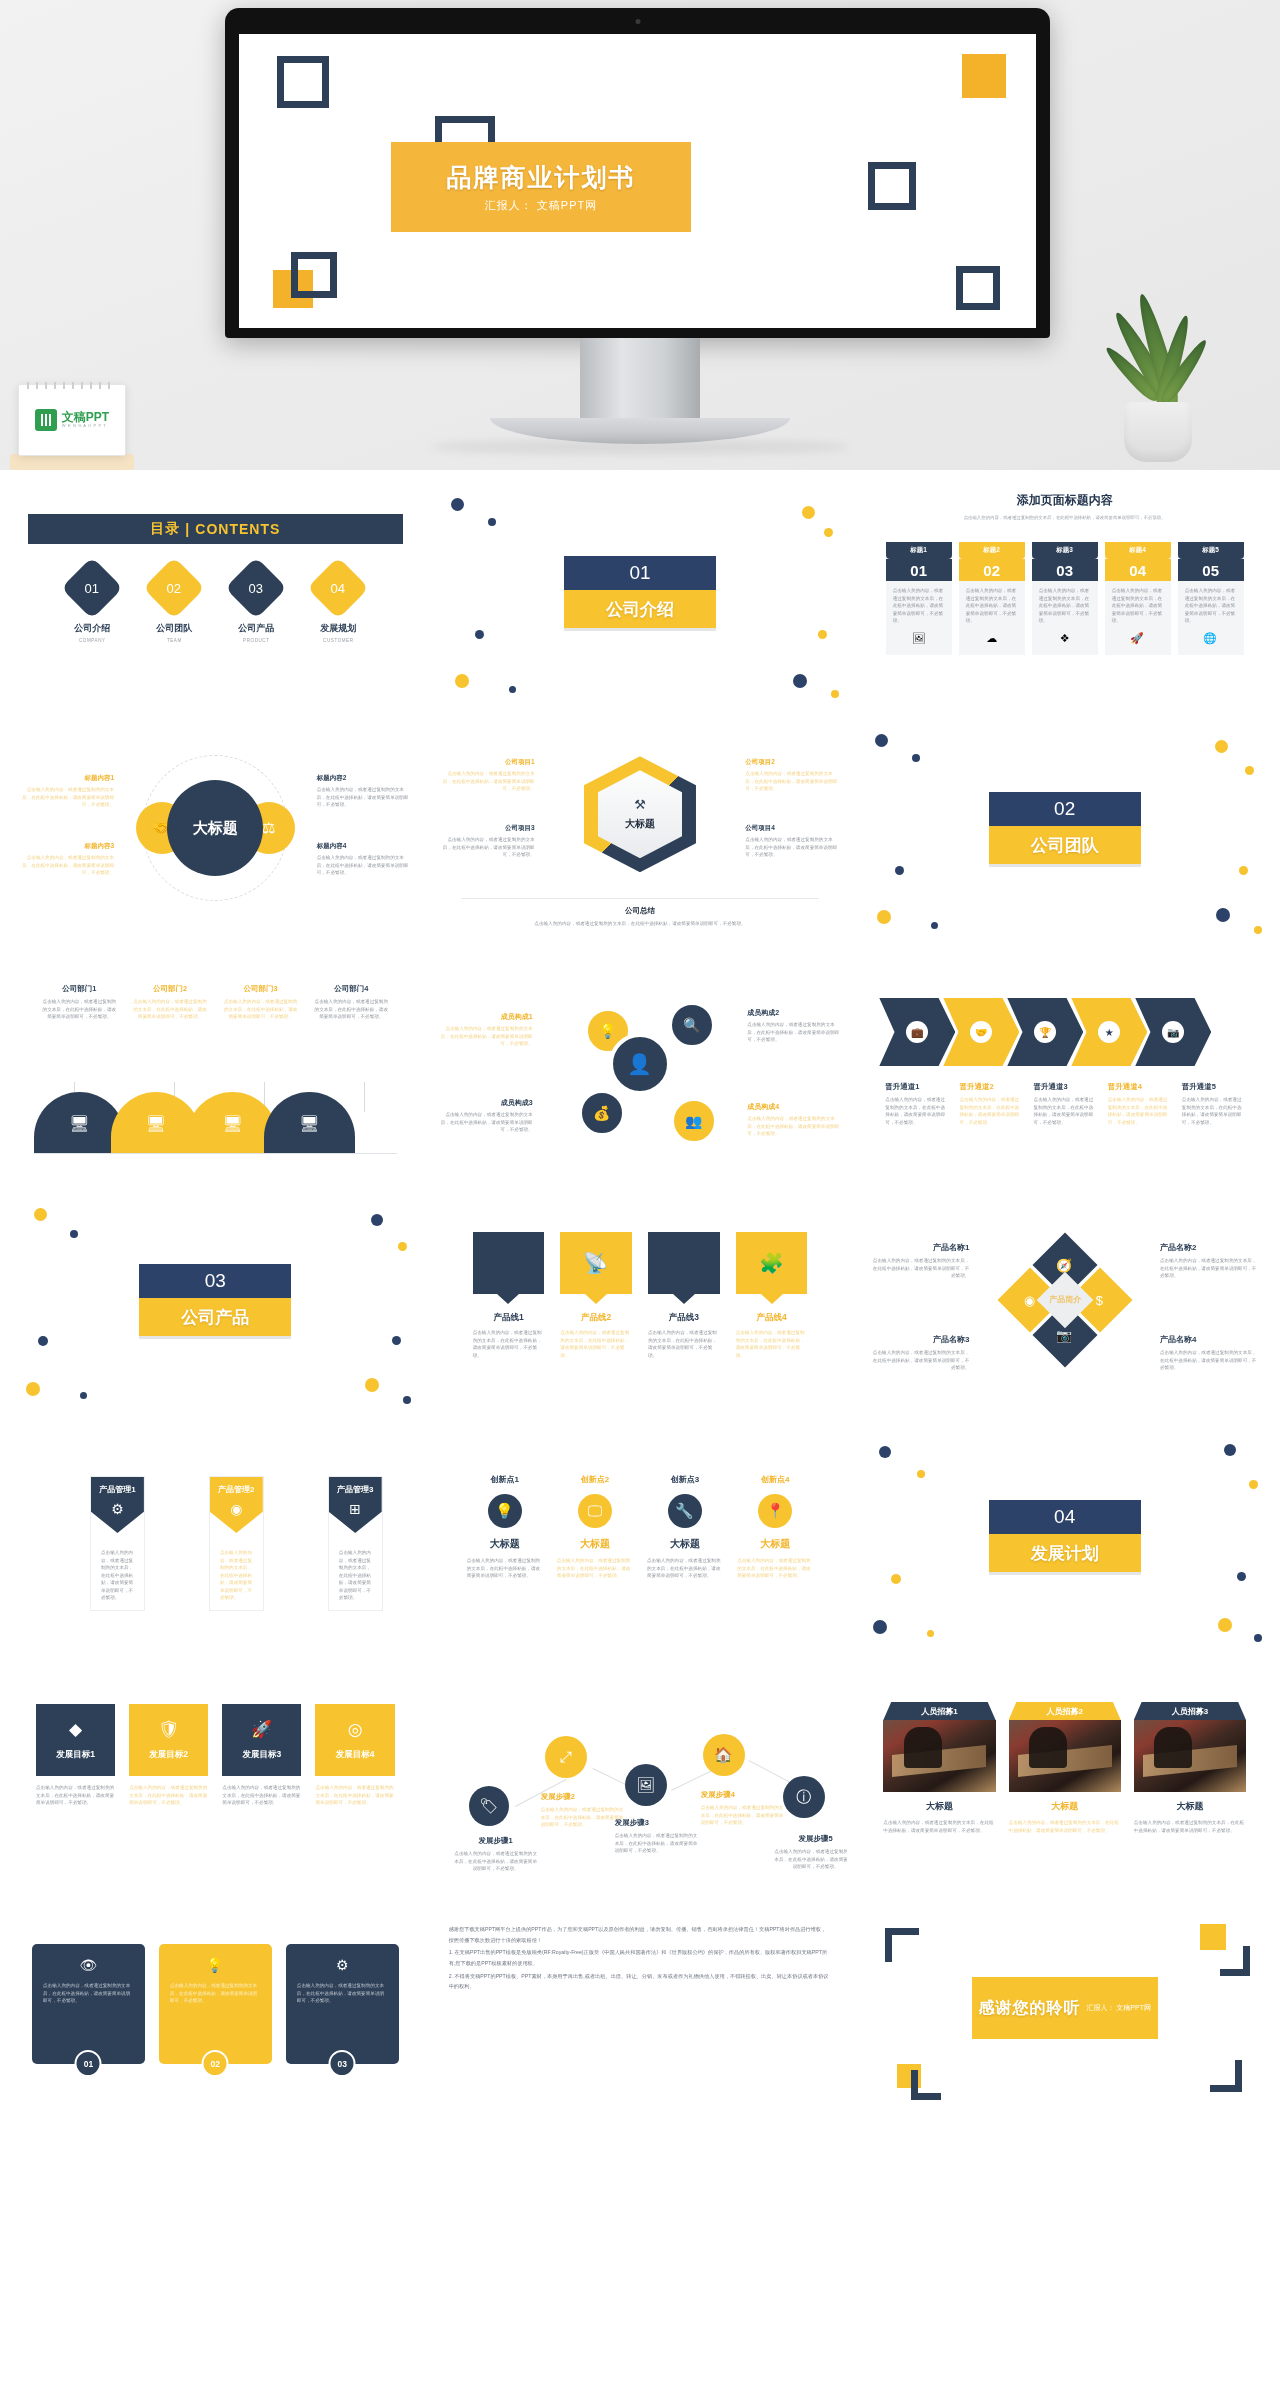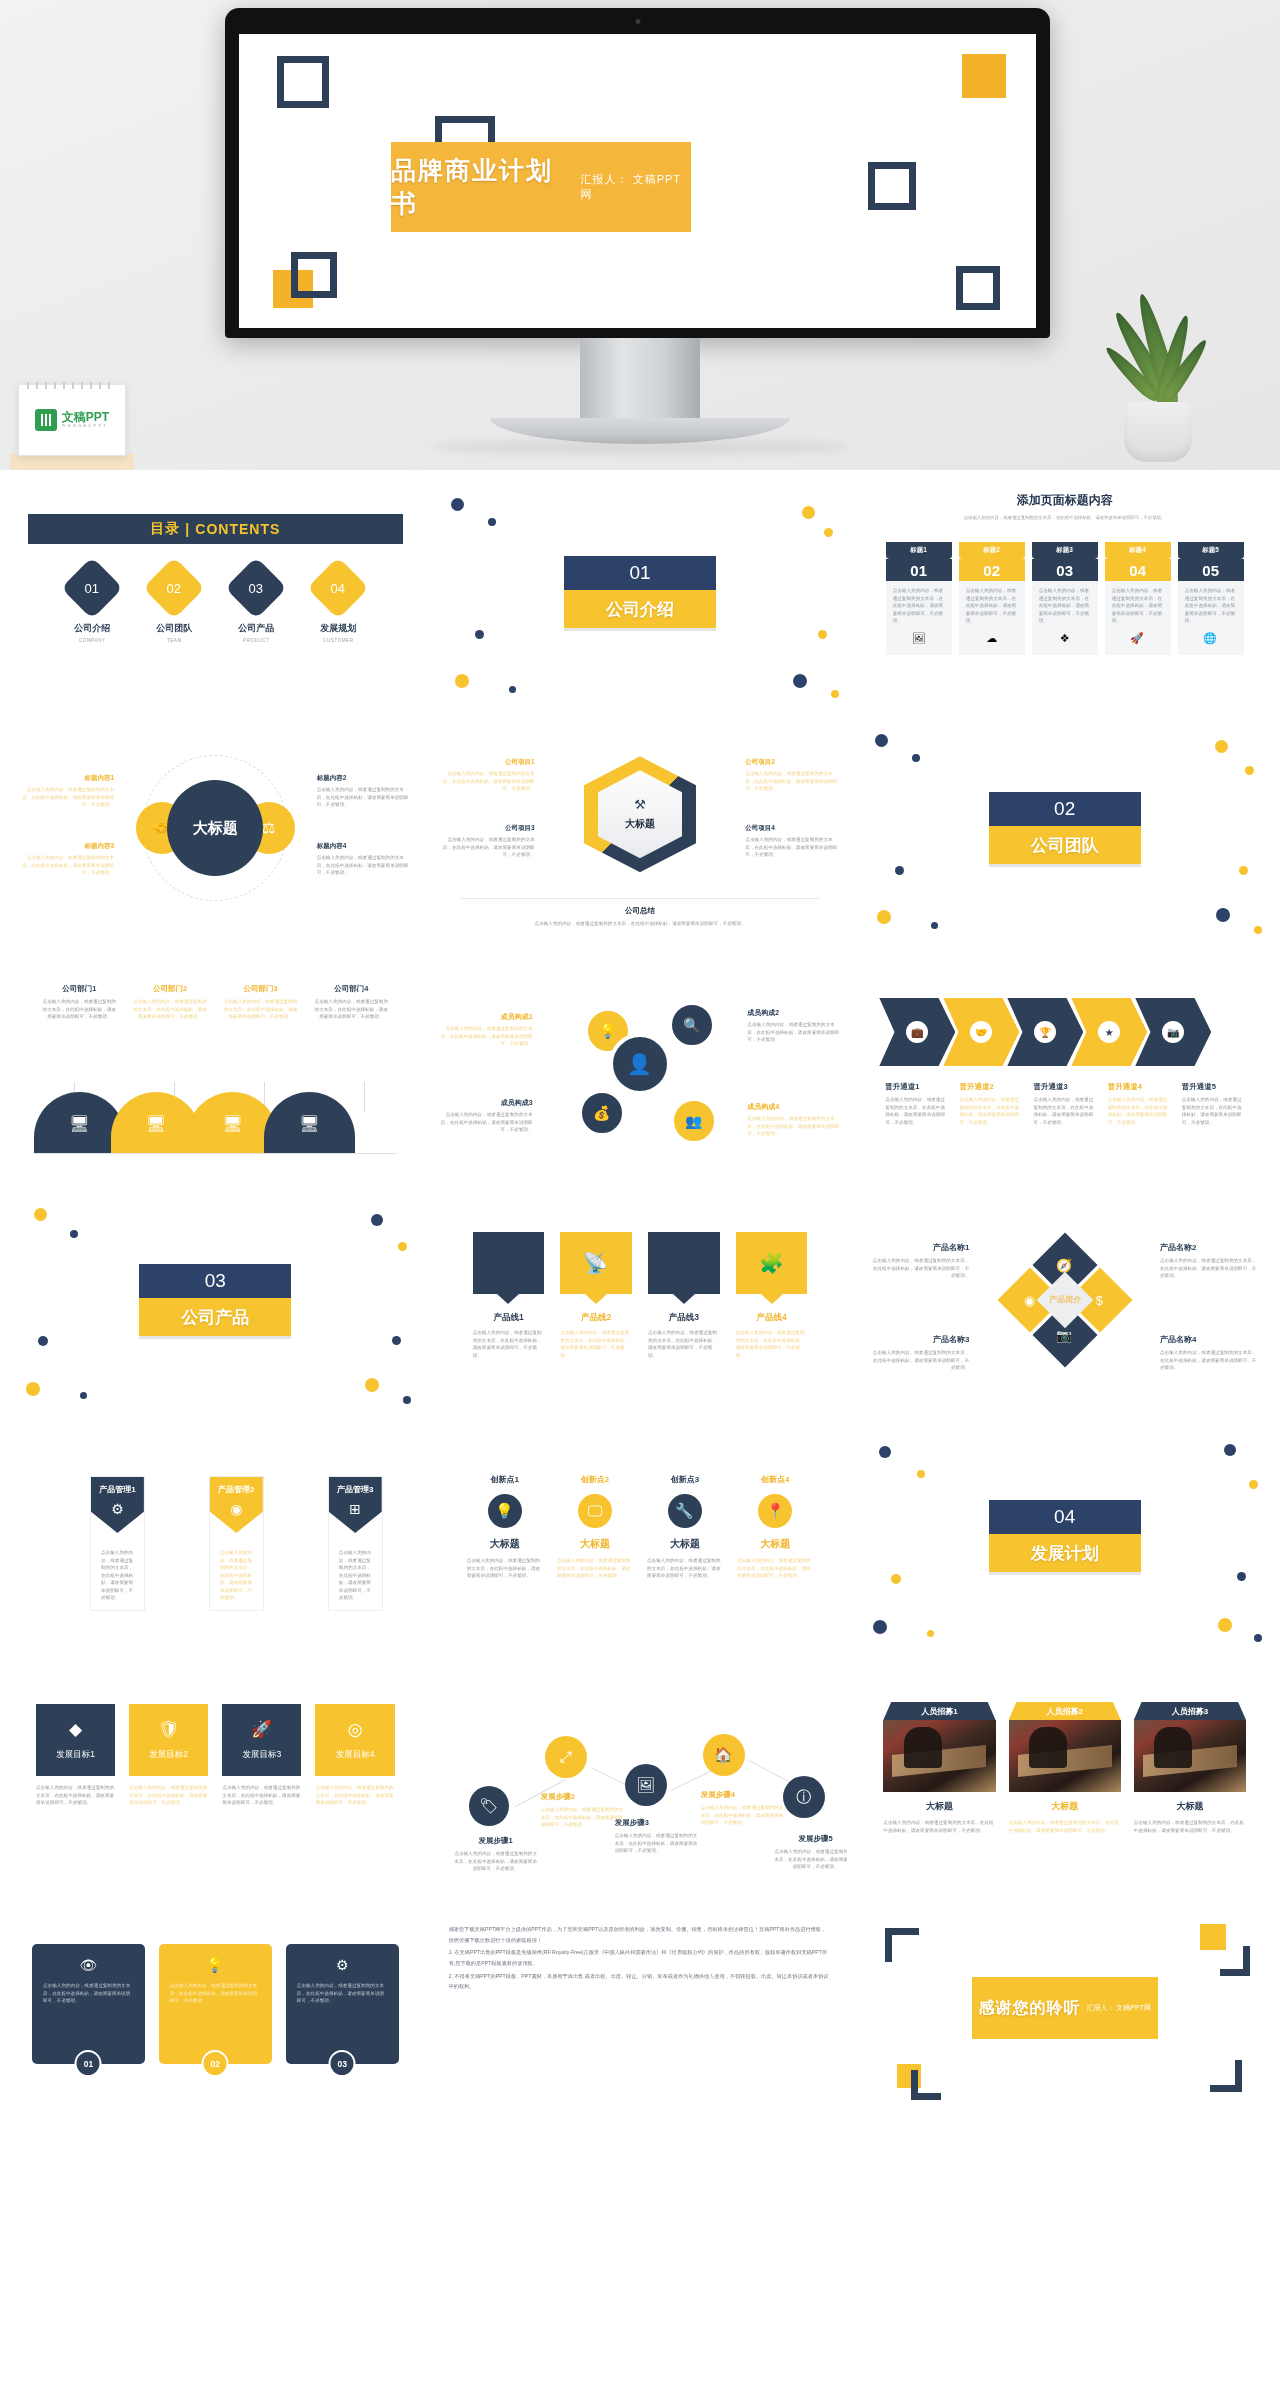--- a/index.html
+++ b/index.html
@@ -27,21 +27,21 @@
   .mk.navy{border:7px solid #2e4057;}
   .s-tl{left:38px;top:22px;width:52px;height:52px;border-right:none;border-bottom:none;}
   .s-tr{right:30px;top:20px;width:44px;height:44px;background:#f3b229;border:none;}
   .s-mid{left:196px;top:82px;width:60px;height:58px;border-right:none;border-bottom:none;}
   .s-rr{right:120px;top:128px;width:48px;height:48px;border-left:none;border-top:none;}
   .s-bl1{left:34px;top:236px;width:40px;height:38px;background:#f3b229;border:none;}
   .s-bl2{left:52px;top:218px;width:46px;height:46px;border-right:none;border-bottom:none;}
   .s-br{right:36px;top:232px;width:44px;height:44px;border-left:none;border-top:none;}
 
   .title-card{position:absolute;left:152px;top:108px;width:300px;height:90px;background:#f5b63c;
-              display:flex;align-items:center;justify-content:center;gap:4px;}
+              display:flex;flex-direction:column;align-items:center;justify-content:center;gap:4px;}
   .title-main{font-size:25px;font-weight:bold;color:#fff;letter-spacing:2px;
               text-shadow:0 1px 2px rgba(120,80,0,.35);}
   .title-sub{font-size:11px;color:#fff;letter-spacing:1px;}
 
   .plant{position:absolute;right:62px;bottom:8px;width:120px;height:160px;}
   .pot{position:absolute;bottom:0;left:26px;width:68px;height:60px;border-radius:8px 8px 22px 22px;
        background:linear-gradient(180deg,#efefef,#dcdcdc);box-shadow:inset 0 -6px 8px rgba(0,0,0,.06);}
   .leaf{position:absolute;bottom:52px;left:50%;border-radius:50% 50% 46% 46%/70% 70% 30% 30%;
         background:linear-gradient(180deg,#3f6b33,#7ba34a);box-shadow:inset 0 0 6px rgba(0,0,0,.2);}
   .l1{width:18px;height:118px;transform:translateX(-50%) rotate(-16deg);}
@@ -208,21 +208,21 @@
   .innc{width:34px;height:34px;margin:9px auto 0;border-radius:50%;
         display:flex;align-items:center;justify-content:center;font-size:15px;color:#fff;}
   .inncol .big{margin-top:9px;font-size:10px;font-weight:bold;}
   .inncol p{margin-top:6px;text-align:left;}
 
   
   .goals{position:absolute;left:28px;right:28px;top:46px;display:flex;gap:14px;}
   .goal{width:25%;}
   .goal-sq{height:72px;display:flex;flex-direction:column;align-items:center;justify-content:center;gap:9px;}
   .goal-sq .ic{font-size:17px;color:#fff;}
-  .goal-sq .tt{font-size:8.5px;font-weight:normal;color:#fff;}
+  .goal-sq .tt{font-size:8.5px;font-weight:bold;color:#fff;}
   .goal p{margin-top:8px;}
 
   
   .stepwrap{position:absolute;left:20px;right:20px;top:20px;bottom:8px;}
   .stepc{position:absolute;border-radius:50%;display:flex;align-items:center;justify-content:center;
          font-size:15px;color:#fff;}
   .steptx{position:absolute;width:86px;}
   .steptx h4{font-size:7.5px;font-weight:bold;margin-bottom:4px;}
   .connector{position:absolute;height:1px;background:#dcdfe3;transform-origin:0 0;}
 

